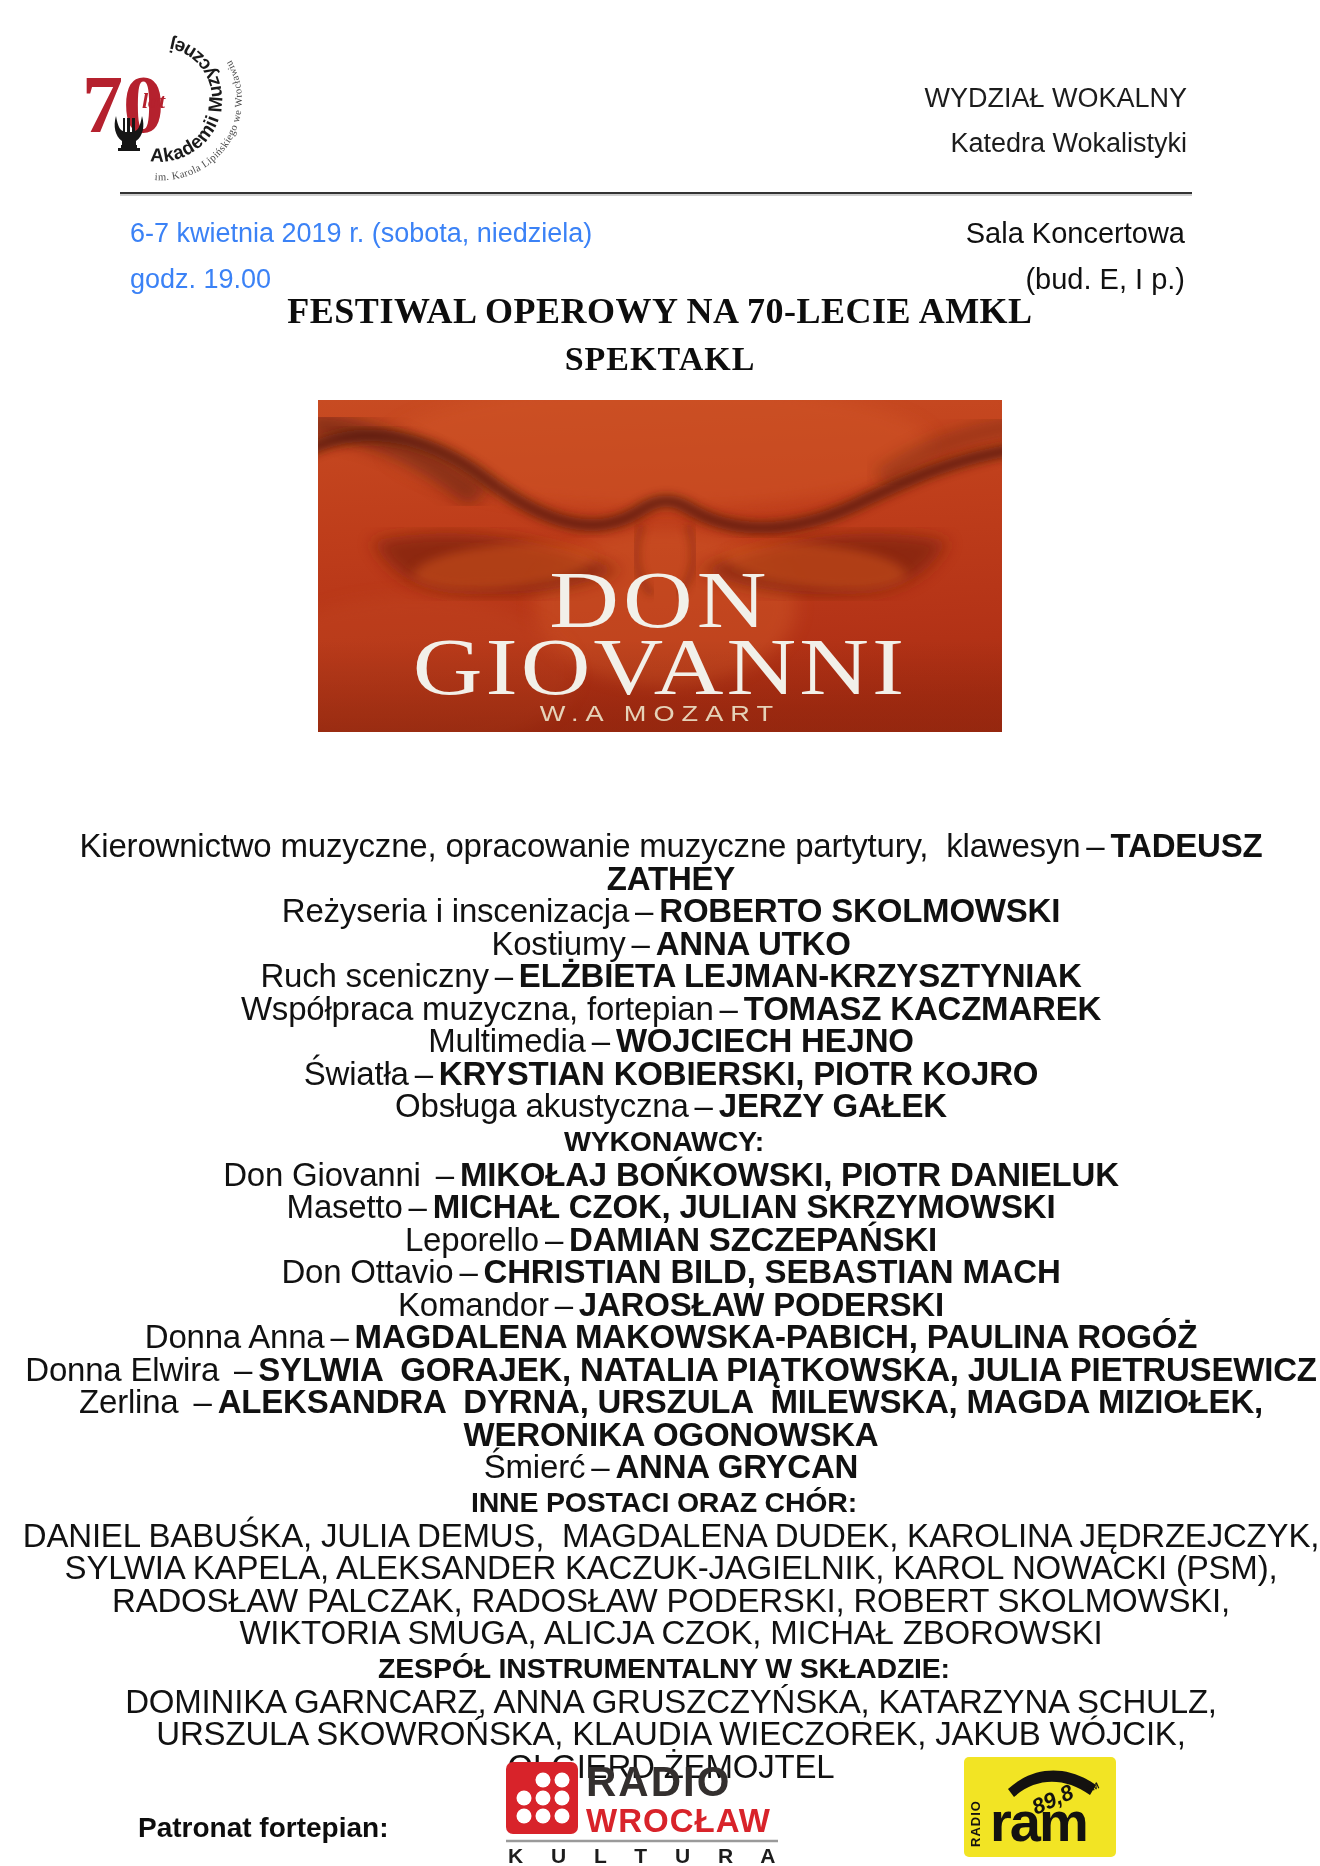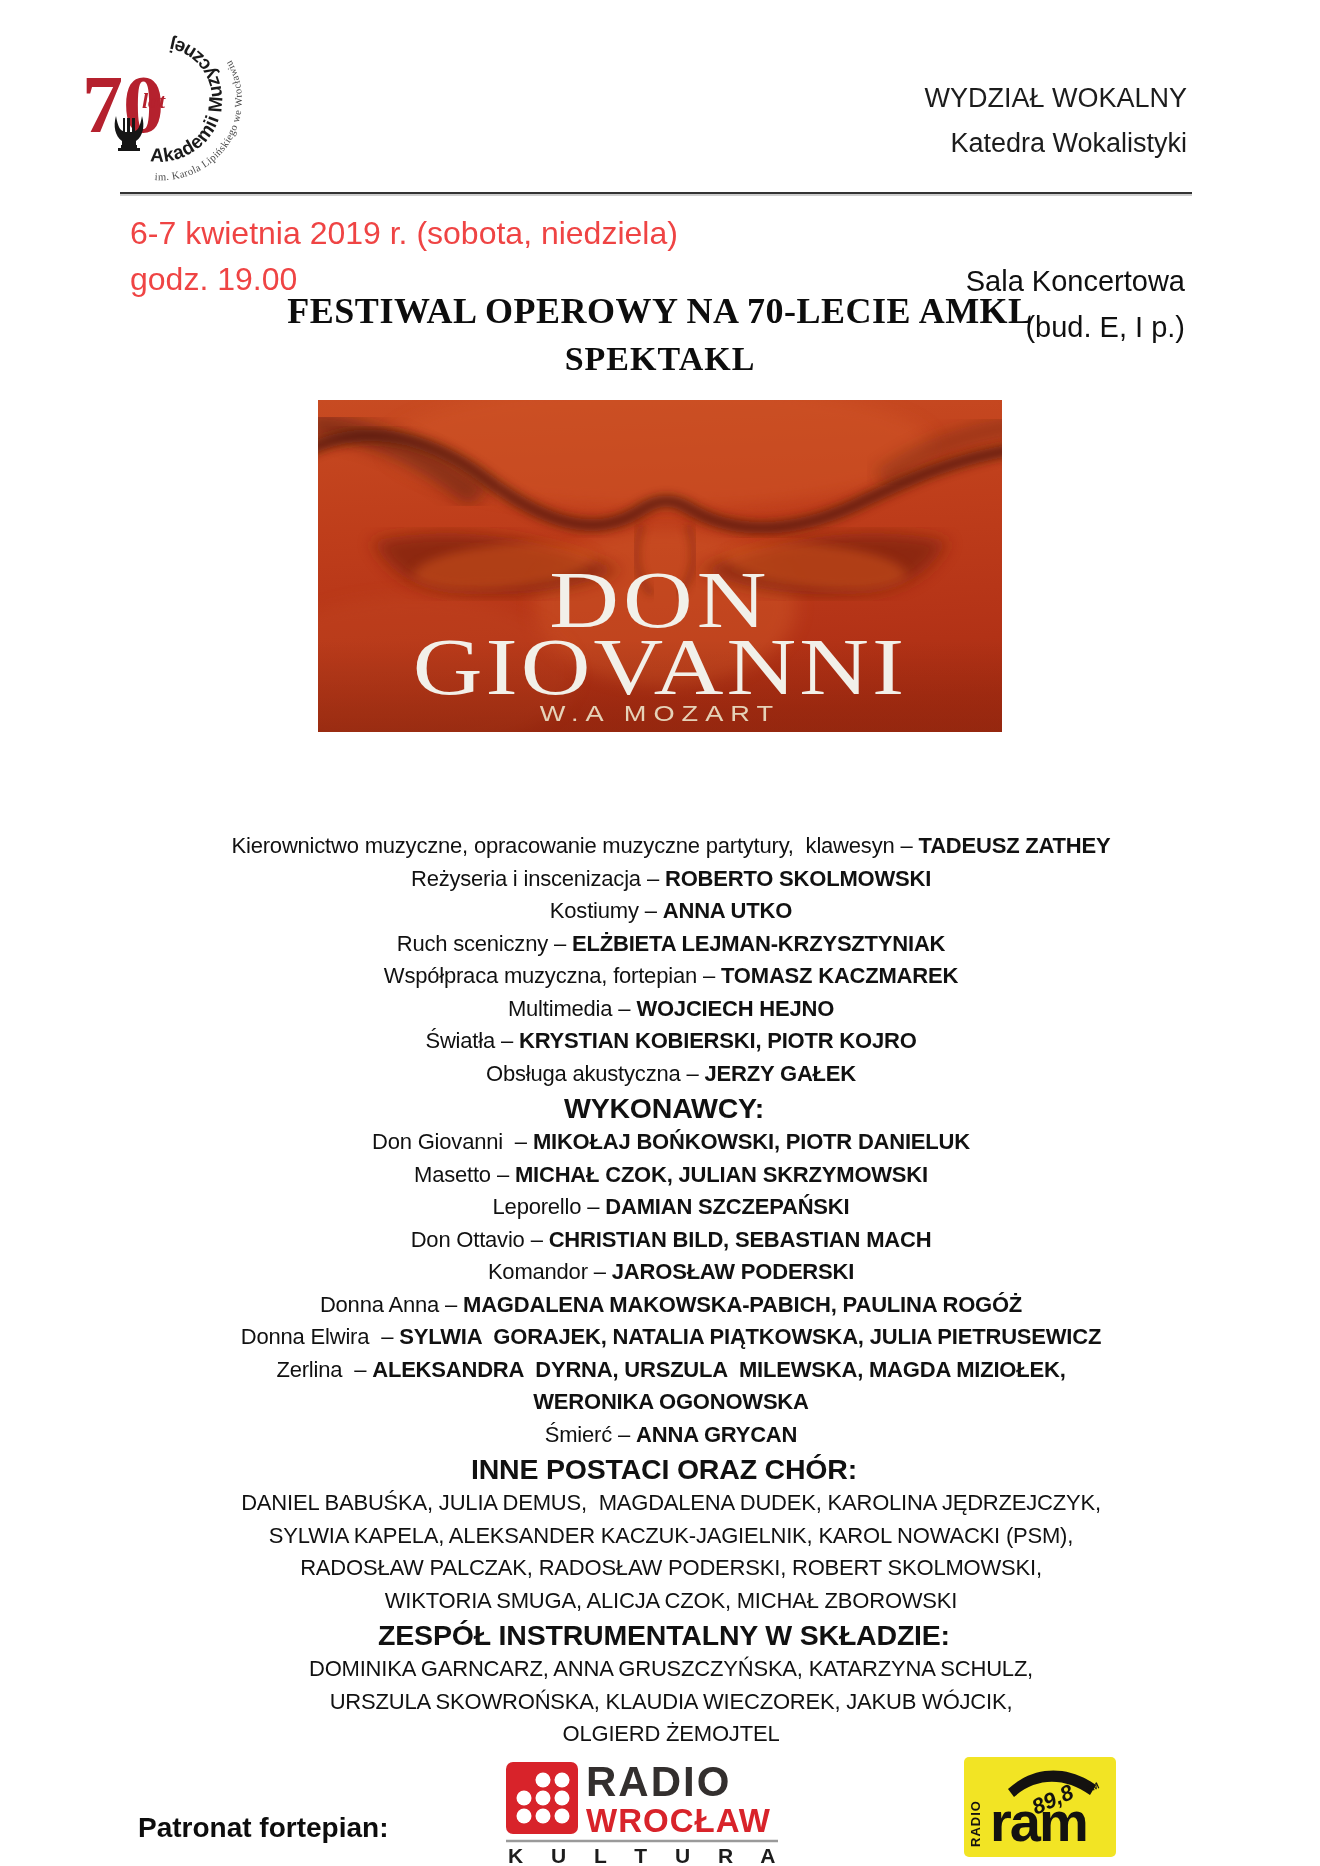--- a/index.html
+++ b/index.html
@@ -6,34 +6,34 @@
   .page{position:relative;width:1320px;height:1866px;background:#fff;overflow:hidden;
         font-family:"Liberation Sans",sans-serif;color:#141414;}
   
   .logo{position:absolute;left:80px;top:18px;width:190px;height:168px;}
   .logo-num{font-family:"Liberation Serif",serif;font-weight:bold;font-size:82px;fill:#b5212e;}
   .logo-lat{font-family:"Liberation Serif",serif;font-style:italic;font-weight:bold;font-size:22px;fill:#b5212e;}
   .logo-ring{font-family:"Liberation Sans",sans-serif;font-weight:bold;font-size:19px;fill:#1a1a1a;letter-spacing:0.5px;}
   .logo-outer{font-family:"Liberation Serif",serif;font-size:10.5px;fill:#4a4a4a;letter-spacing:0.4px;}
   .dept{position:absolute;right:133px;top:76px;text-align:right;font-size:27px;line-height:45px;color:#1c1c1c;}
   .rule{position:absolute;left:120px;right:128px;top:192px;border-top:2px solid #333;box-shadow:0 2px 0 rgba(60,60,60,.25);}
-  .info-left{position:absolute;left:130px;top:210px;font-size:32px;line-height:46px;color:#ef4444;}
-  .info-right{position:absolute;right:135px;top:210px;text-align:right;font-size:29px;line-height:46px;color:#101010;margin-top:48px;}
+  .info-left{position:absolute;left:130px;top:210px;font-size:27px;line-height:46px;color:#3b82f6;}
+  .info-right{position:absolute;right:135px;top:210px;text-align:right;font-size:29px;line-height:46px;color:#101010;}
   .fest-title{position:absolute;left:0;width:100%;top:290px;text-align:center;
               font-family:"Liberation Serif",serif;font-weight:bold;font-size:36px;color:#0d0d0d;letter-spacing:0.5px;}
   .fest-sub{position:absolute;left:0;width:100%;top:340px;text-align:center;
             font-family:"Liberation Serif",serif;font-weight:bold;font-size:34px;color:#0d0d0d;letter-spacing:1px;}
   
   .poster{position:absolute;left:318px;top:400px;width:684px;height:332px;}
   .poster svg{display:block;width:100%;height:100%;}
   .don-title{font-family:"Liberation Serif",serif;fill:#f2f0e9;}
   .don-composer{font-family:"Liberation Sans",sans-serif;fill:#eadcc2;}
   
   .content{position:absolute;left:0;top:830px;width:100%;text-align:center;color:#111;}
-  .line{font-size:22px;line-height:32.5px;letter-spacing:-0.2px;white-space:pre-wrap;padding-left:22px;}
+  .line{font-size:33px;line-height:32.5px;letter-spacing:-0.2px;white-space:pre-wrap;padding-left:22px;}
   .line strong{font-weight:bold;}
   .sep{margin:0 6px;}
   .sect{font-size:28.5px;line-height:36px;font-weight:bold;letter-spacing:-0.2px;padding-left:8px;}
   
   .patronat{position:absolute;left:138px;top:1812px;font-size:28px;font-weight:bold;color:#0d0d0d;}
   .rw-logo{position:absolute;left:506px;top:1756px;width:276px;height:110px;}
   .ram-logo{position:absolute;left:964px;top:1757px;width:152px;height:100px;}
 </style>
 </head>
 <body>

